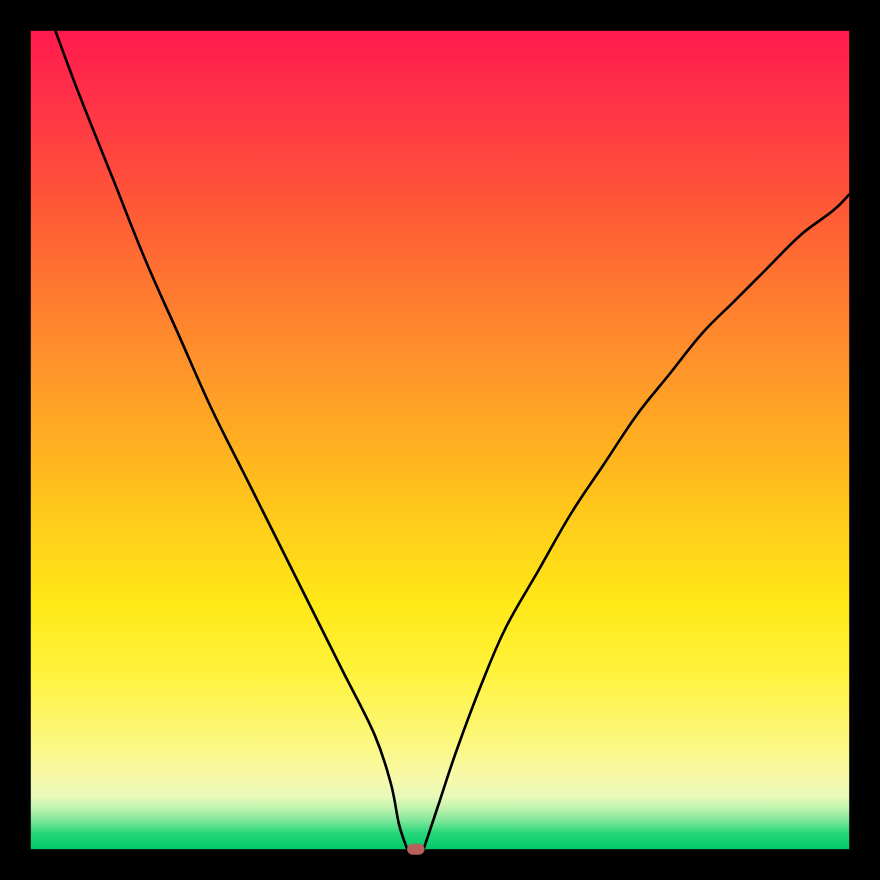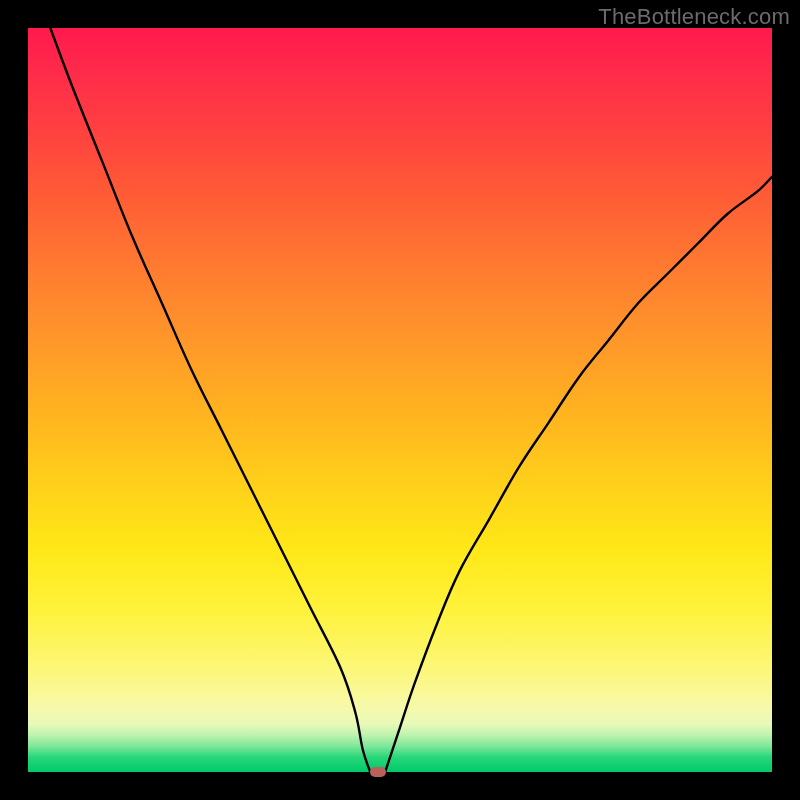--- a/index.html
+++ b/index.html
@@ -67,21 +67,20 @@
     height: 10px;
     border-radius: 5px;
     background: #b9605b;
     transform: translate(-50%, -50%);
   }
 </style>
 </head>
 <body>
 
 <div class="frame">
-  <div class="watermark">TheBottleneck.com</div>
 
   <div class="plot">
     <svg class="curve" viewBox="0 0 744 744" preserveAspectRatio="none">
       <path d="M 22.32 0 C 26.337600000000002 10.713599999999996, 35.2656 35.41439999999997, 44.64 59.51999999999998 C 54.0144 83.62559999999999, 63.686400000000006 107.13600000000007, 74.4 133.92000000000007 C 85.1136 160.7040000000001, 93.44640000000001 182.87520000000006, 104.16000000000001 208.32000000000005 C 114.87360000000001 233.76480000000004, 123.20639999999999 251.1744, 133.92 275.28 C 144.6336 299.38559999999995, 152.9664 319.4736, 163.68 342.23999999999995 C 174.39360000000002 365.0063999999999, 182.7264 380.33279999999996, 193.44 401.76 C 204.15359999999998 423.1872, 212.48639999999997 439.8528, 223.2 461.28 C 233.9136 482.70719999999994, 242.2464 499.3728, 252.96 520.8 C 263.6736 542.2271999999999, 272.00640000000004 558.8928, 282.72 580.3199999999999 C 293.4336 601.7471999999999, 304.4448 621.0912000000001, 312.47999999999996 639.84 C 320.51519999999994 658.5888, 323.3424 669.7488000000001, 327.36 684.48 C 331.37760000000003 699.2112, 332.1216 710.9663999999999, 334.8 721.68 C 337.4784 732.3936, 340.9008 739.9824, 342.24 744 L 342.24 744 L 357.12 744 L 357.12 744 C 359.7984 735.9648, 366.6432 715.4304, 372 699.36 C 377.3568 683.2896000000001, 380.18399999999997 673.4688, 386.88 654.72 C 393.576 635.9712000000001, 401.16480000000007 615.288, 409.20000000000005 595.2 C 417.2352 575.1120000000001, 422.1456 561.8688, 431.52 543.12 C 440.89439999999996 524.3712, 450.5664 509.7888, 461.28 491.03999999999996 C 471.99359999999996 472.29119999999995, 480.32640000000004 456.36960000000005, 491.04 438.96000000000004 C 501.7536 421.5504, 510.08639999999997 410.3904, 520.8 394.32 C 531.5136 378.2496, 539.8463999999999 364.4112, 550.56 349.68 C 561.2736 334.9488, 569.6064 325.872, 580.32 312.48 C 591.0336000000001 299.088, 599.3663999999999 287.33279999999996, 610.0799999999999 275.28 C 620.7936 263.2272, 629.1264 256.23359999999997, 639.84 245.51999999999998 C 650.5536000000001 234.8064, 658.8864 226.47359999999998, 669.6 215.76 C 680.3136000000001 205.0464, 688.6464 195.3744, 699.36 186 C 710.0736 176.6256, 721.0848 170.37599999999995, 729.12 163.67999999999995 C 737.1552 156.98399999999995, 741.3216 151.47839999999997, 744 148.79999999999995" fill="none" stroke="#000000" stroke-width="2.4" stroke-linecap="round" stroke-linejoin="round"></path>
     </svg>
     <div class="dot" style="left: 349.68px; top: 744px; background: rgb(185, 96, 91);"></div>
   </div>
 </div>
 
 </body></html>

